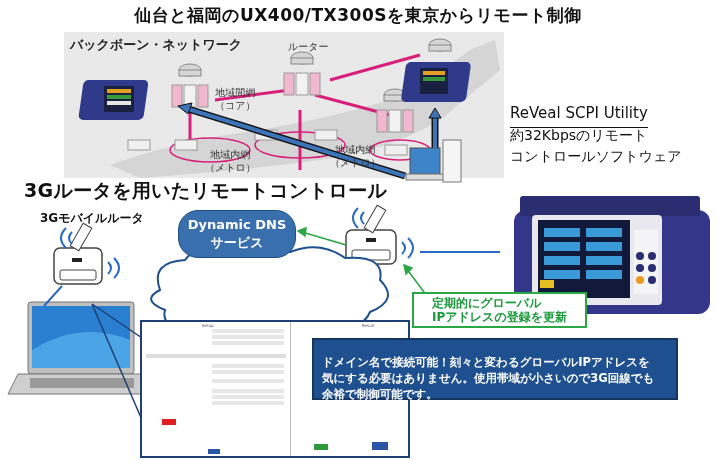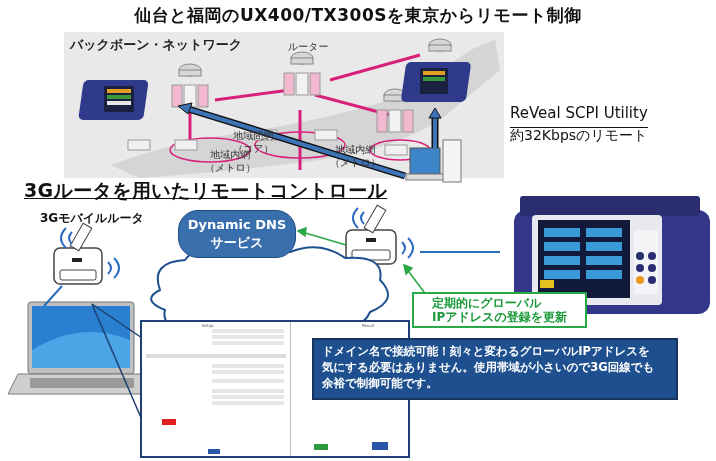--- a/index.html
+++ b/index.html
@@ -3,27 +3,27 @@
 <meta charset="utf-8">
 <style>
   html,body{margin:0;padding:0;background:#ffffff;}
   body{width:716px;height:461px;position:relative;overflow:hidden;font-family:"DejaVu Sans",sans-serif;}
   .abs{position:absolute;}
   .title{left:0;width:716px;top:4px;text-align:center;font-weight:bold;font-size:17px;color:#111;letter-spacing:0.5px;}
   .net-panel{left:64px;top:32px;width:440px;height:146px;background:#e9e9e9;}
   .net-label{left:70px;top:36px;font-size:13px;color:#222;font-weight:bold;}
   .region-label{font-size:10px;color:#333;text-align:center;line-height:13px;}
   .router-label{font-size:10px;color:#333;}
-  .section-title{left:24px;top:178px;font-size:19px;font-weight:bold;color:#111;letter-spacing:0.3px;text-decoration:underline;}
+  .section-title{left:24px;top:178px;font-size:19px;font-weight:bold;color:#111;letter-spacing:0.3px;}
   .mobile-label{left:40px;top:210px;font-size:12px;font-weight:bold;color:#111;text-align:center;}
   .ddns{left:178px;top:210px;width:118px;height:48px;background:#3a6fad;border:1.5px solid #1f4d86;border-radius:20px;color:#fff;font-weight:bold;font-size:13px;text-align:center;line-height:18px;padding-top:5px;box-sizing:border-box;}
   .reveal-title{left:510px;top:104px;font-size:15px;color:#111;border-bottom:1.5px solid #111;padding-bottom:5px;}
   .reveal-desc{left:510px;top:125px;font-size:14px;line-height:21px;color:#111;}
   .green-note{left:412px;top:292px;border:2px solid #2aa845;background:#fff;color:#1a9a3a;font-weight:bold;font-size:12px;line-height:14px;padding:2px 18px;}
-  .callout{left:312px;top:338px;width:366px;height:62px;background:#1e4f8e;border:2px solid #17345e;box-sizing:border-box;color:#fff;font-weight:bold;font-size:11.5px;line-height:16px;padding:3px 8px;}
+  .callout{left:312px;top:338px;width:366px;height:62px;background:#1e4f8e;border:2px solid #17345e;box-sizing:border-box;color:#fff;font-weight:bold;font-size:11.5px;line-height:16px;padding:14px 8px;}
   .sw{left:140px;top:320px;width:270px;height:138px;background:#fff;border:2px solid #1e3f73;box-sizing:border-box;}
   .sw .row{position:absolute;height:4px;background:#e6e6e6;}
 </style>
 </head>
 <body>
 
 <div class="abs title">仙台と福岡のUX400/TX300Sを東京からリモート制御</div>
 
 <div class="abs net-panel"></div>
 <div class="abs net-label">バックボーン・ネットワーク</div>
@@ -178,36 +178,37 @@
     <circle cx="640" cy="256" r="4" fill="#2a2e70"></circle>
       <circle cx="652" cy="256" r="4" fill="#2a2e70"></circle>
     <circle cx="640" cy="268" r="4" fill="#2a2e70"></circle>
       <circle cx="652" cy="268" r="4" fill="#2a2e70"></circle>
     <circle cx="640" cy="280" r="4" fill="#e89a21"></circle>
       <circle cx="652" cy="280" r="4" fill="#2a2e70"></circle>
   </g>
 </svg>
 
 <div class="abs router-label" style="left:288px;top:40px;">ルーター</div>
-<div class="abs region-label" style="left:233px;top:86px;margin-top:43px;">
+<div class="abs region-label" style="left:215px;top:86px;">
   <div>地域間網</div>
   <div>（コア）</div>
 </div>
 <div class="abs region-label" style="left:205px;top:148px;">
   <div>地域内網</div>
   <div>（メトロ）</div>
 </div>
 <div class="abs region-label" style="left:330px;top:143px;">
   <div>地域内網</div>
   <div>（メトロ）</div>
 </div>
 
 <div class="abs reveal-title">ReVeal SCPI  Utility</div>
 <div class="abs reveal-desc">
   <div>約32Kbpsのリモート</div>
+  <div>コントロールソフトウェア</div>
 </div>
 
 <div class="abs section-title">3Gルータを用いたリモートコントロール</div>
 <div class="abs mobile-label">3Gモバイルルータ</div>
 
 <div class="abs ddns">
   <div>Dynamic DNS</div>
   <div>サービス</div>
 </div>
 

